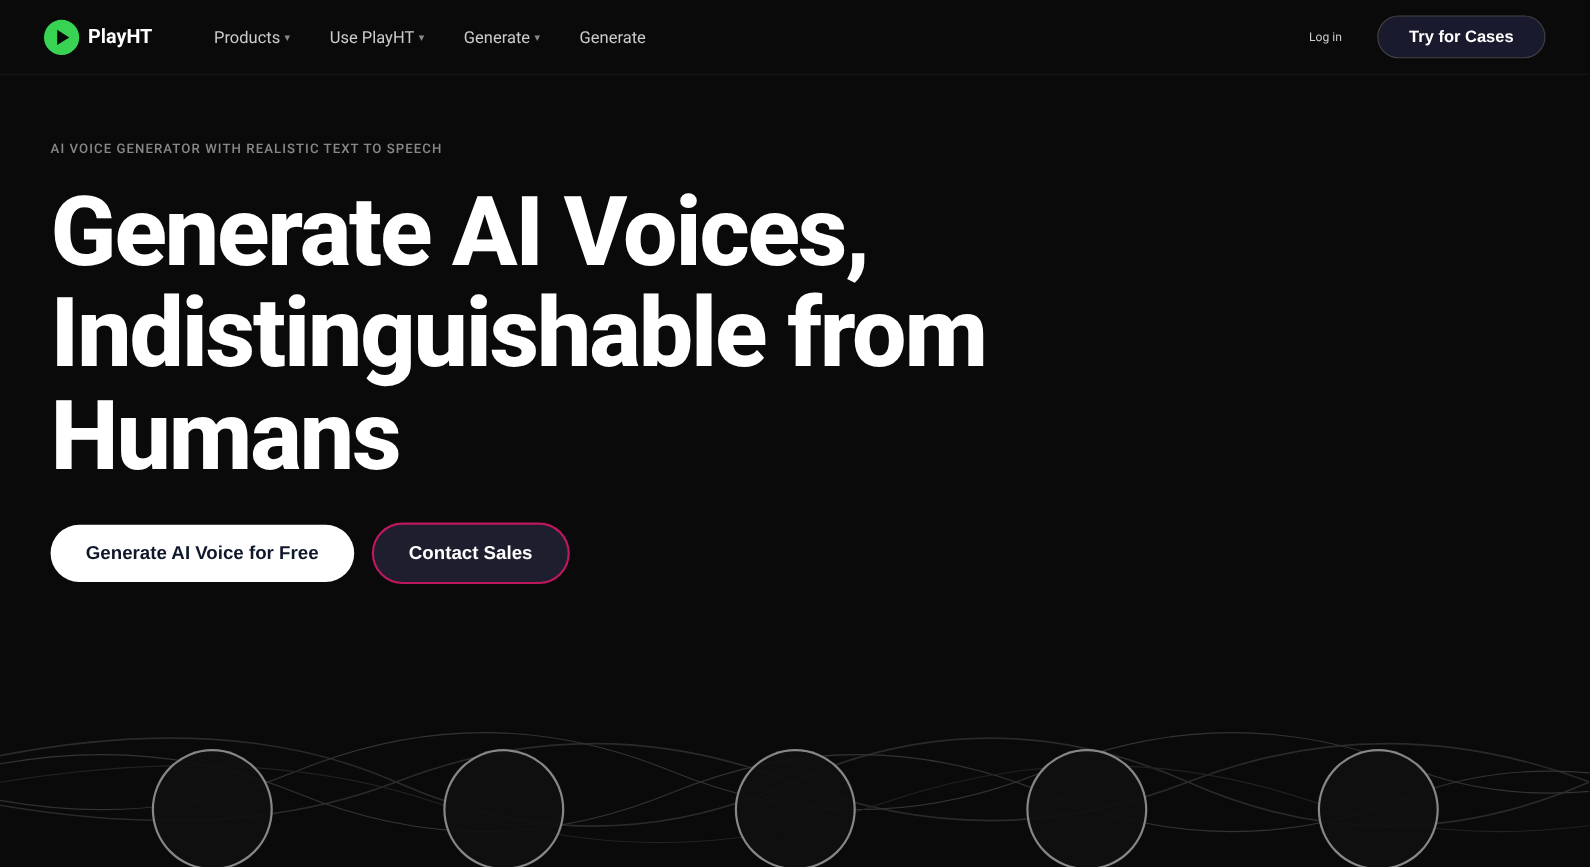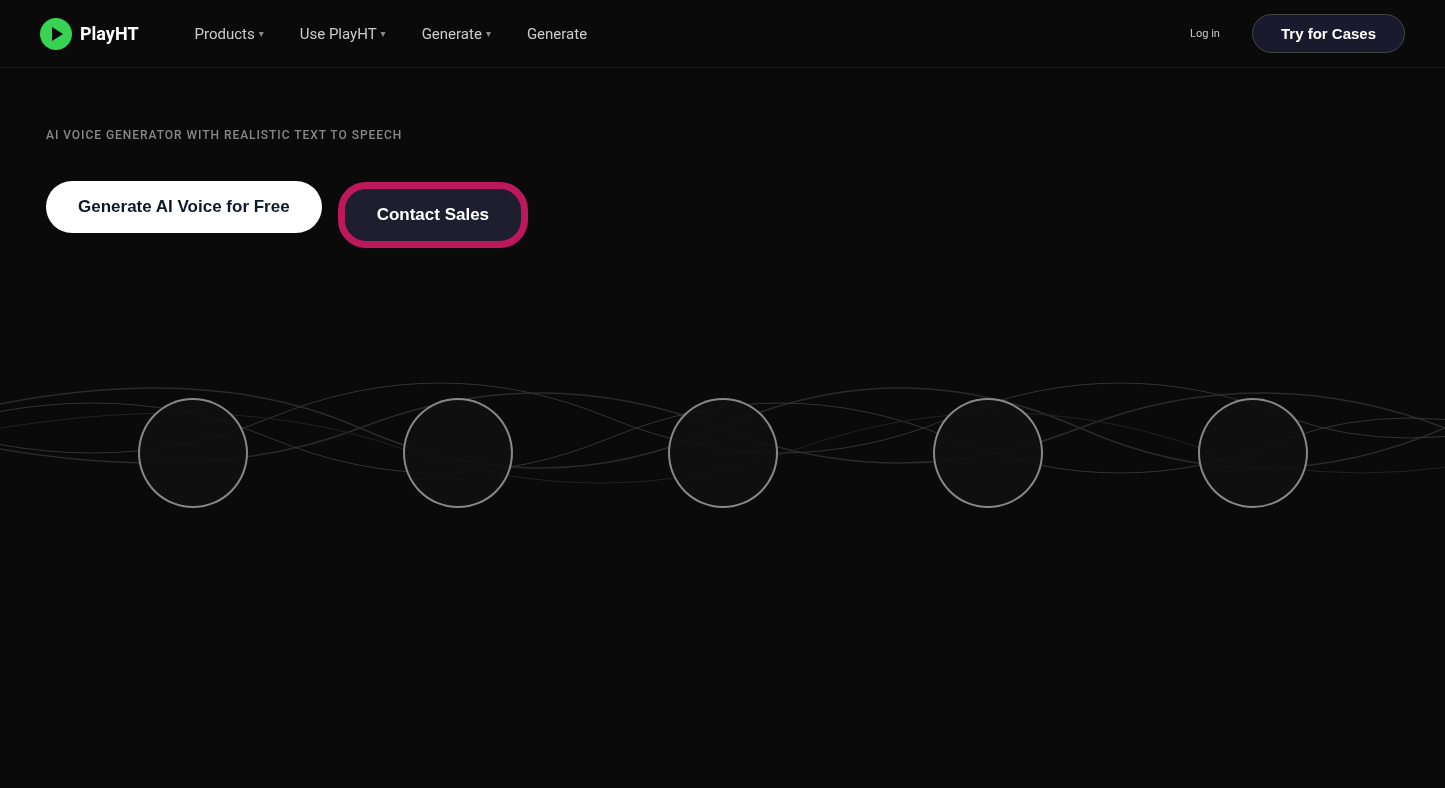--- a/index.html
+++ b/index.html
@@ -149,27 +149,26 @@
       border-radius: 28px;
       padding: 16px 32px;
       font-size: 17px;
       font-weight: 600;
       cursor: pointer;
     }
 
     .btn-secondary {
       background: #1e1e2e;
       color: #ffffff;
-      border: 7px solid #be185d;
+      border: 2px solid #be185d;
       border-radius: 28px;
       padding: 16px 32px;
       font-size: 17px;
       font-weight: 600;
       cursor: pointer;
-      margin-top: 16px;
     }
 
     
     .players-section {
       position: relative;
       margin-top: 40px;
       height: 200px;
       overflow: hidden;
     }
 
@@ -237,20 +236,24 @@
 
   <div class="nav-right">
     <span class="nav-login">Log in</span>
     <button class="nav-try-btn-dark">Try for Cases</button>
   </div>
 </nav>
 
 <section>
   <div class="hero">
     <p class="hero-eyebrow">AI VOICE GENERATOR WITH REALISTIC TEXT TO SPEECH</p>
+    <h1 class="hero-title">
+      <span>Generate AI Voices,</span><br>
+      <span>Indistinguishable from Humans</span>
+    </h1>
     <div class="hero-buttons">
       <button class="btn-primary">Generate AI Voice for Free</button>
       <button class="btn-secondary">Contact Sales</button>
     </div>
   </div>
 
   <div class="players-section">
 
     <svg class="wave-bg" viewBox="0 0 1445 200" preserveAspectRatio="none" xmlns="http://www.w3.org/2000/svg">
 

